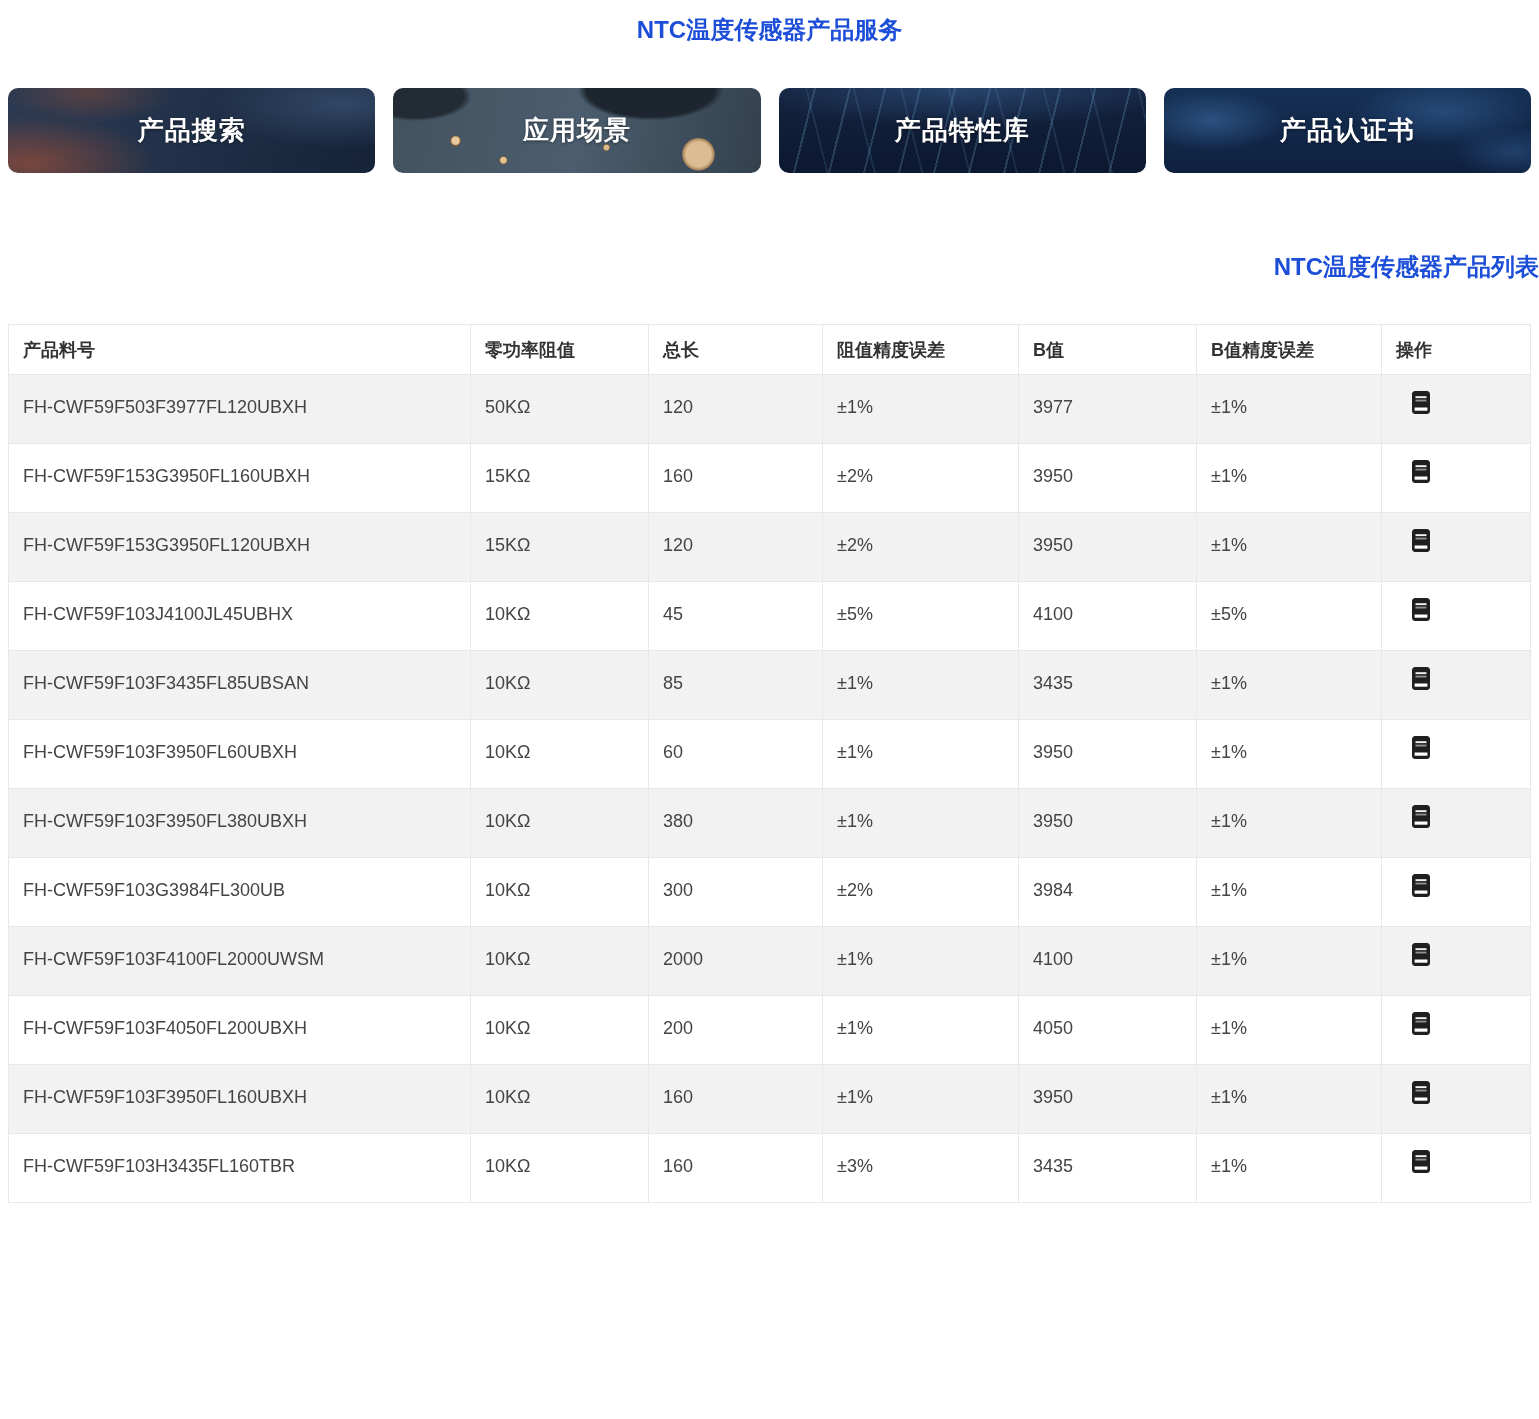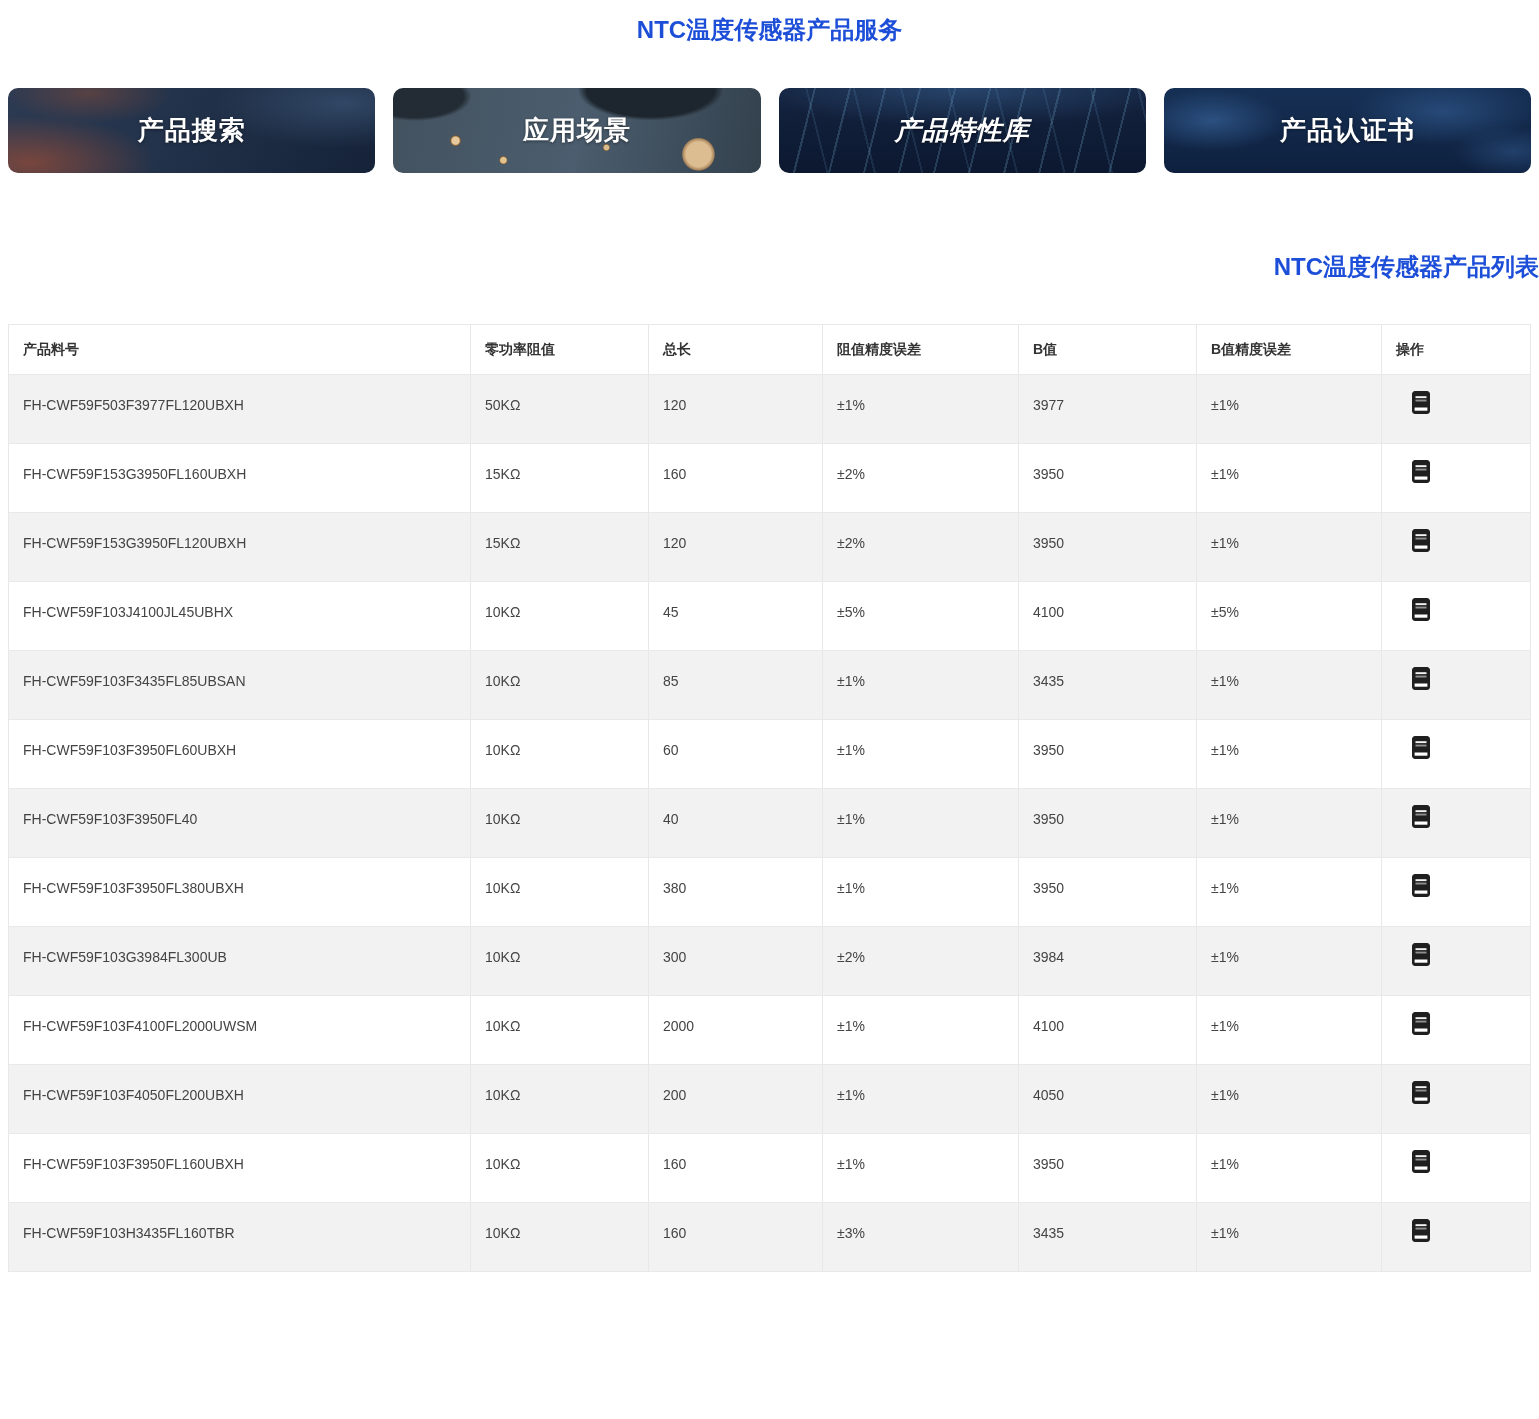--- a/index.html
+++ b/index.html
@@ -56,39 +56,38 @@
       radial-gradient(ellipse 24% 45% at 6% 10%, #232c34 0 55%, rgba(35,44,52,0) 64%),
       linear-gradient(100deg, #43525f 0%, #4b5d6e 50%, #33414d 100%);
     align-items: center;
   }
   .banner-features {
     background:
       radial-gradient(ellipse 85% 65% at 50% 0%, rgba(72,124,180,0.38), rgba(72,124,180,0) 70%),
       repeating-linear-gradient(104deg, rgba(130,190,225,0.22) 0 2px, rgba(0,0,0,0) 2px 34px),
       repeating-linear-gradient(76deg, rgba(110,170,210,0.14) 0 2px, rgba(0,0,0,0) 2px 46px),
       linear-gradient(180deg, #14233f 0%, #0c1830 100%);
-    font-style: italic;
   }
   .banner-cert {
     background:
       radial-gradient(ellipse 30% 55% at 13% 38%, rgba(64,112,172,0.55), rgba(64,112,172,0) 66%),
       radial-gradient(ellipse 38% 60% at 76% 28%, rgba(58,104,162,0.50), rgba(58,104,162,0) 66%),
       radial-gradient(ellipse 25% 45% at 95% 75%, rgba(54,98,154,0.45), rgba(54,98,154,0) 66%),
       linear-gradient(180deg, #163055 0%, #0e203e 100%);
     align-items: center;
   }
   
   .list-title { margin-top: 80px; text-align: right; }
   
   .table-wrap { margin: 43px 8px 10px 8px; }
   table.product-table {
     width: 100%;
     border-collapse: collapse;
     table-layout: fixed;
-    font-size: 14px;
+    font-size: 18px;
   }
   .product-table th, .product-table td {
     border: 1px solid #e8e8e8;
     text-align: left;
     vertical-align: top;
     padding: 0 14px;
     overflow: hidden;
     white-space: nowrap;
   }
   .product-table th {
@@ -245,34 +244,20 @@
           <td>3950</td>
           <td>±1%</td>
           <td class="cell-action"><button class="action-btn"><svg width="18" height="23" viewBox="0 0 18 23">
                 <rect x="0.5" y="0.5" width="17" height="22" rx="2.5" fill="#1f1f1f" stroke="#1f1f1f"></rect>
                 <rect x="3.5" y="5.2" width="11" height="1.9" fill="#f2f2f2"></rect>
                 <rect x="3.5" y="8.6" width="11" height="1.9" fill="#8f8f8f"></rect>
                 <rect x="2.6" y="16.5" width="12.8" height="3.2" fill="#ffffff"></rect>
               </svg></button></td>
         </tr>
         <tr>
-          <td>FH-CWF59F103F3950FL40</td>
-          <td>10KΩ</td>
-          <td>40</td>
-          <td>±1%</td>
-          <td>3950</td>
-          <td>±1%</td>
-          <td class="cell-action"><button class="action-btn"><svg width="18" height="23" viewBox="0 0 18 23">
-                <rect x="0.5" y="0.5" width="17" height="22" rx="2.5" fill="#1f1f1f" stroke="#1f1f1f"></rect>
-                <rect x="3.5" y="5.2" width="11" height="1.9" fill="#f2f2f2"></rect>
-                <rect x="3.5" y="8.6" width="11" height="1.9" fill="#8f8f8f"></rect>
-                <rect x="2.6" y="16.5" width="12.8" height="3.2" fill="#ffffff"></rect>
-              </svg></button></td>
-        </tr>
-        <tr>
           <td>FH-CWF59F103F3950FL380UBXH</td>
           <td>10KΩ</td>
           <td>380</td>
           <td>±1%</td>
           <td>3950</td>
           <td>±1%</td>
           <td class="cell-action"><button class="action-btn"><svg width="18" height="23" viewBox="0 0 18 23">
                 <rect x="0.5" y="0.5" width="17" height="22" rx="2.5" fill="#1f1f1f" stroke="#1f1f1f"></rect>
                 <rect x="3.5" y="5.2" width="11" height="1.9" fill="#f2f2f2"></rect>
                 <rect x="3.5" y="8.6" width="11" height="1.9" fill="#8f8f8f"></rect>

